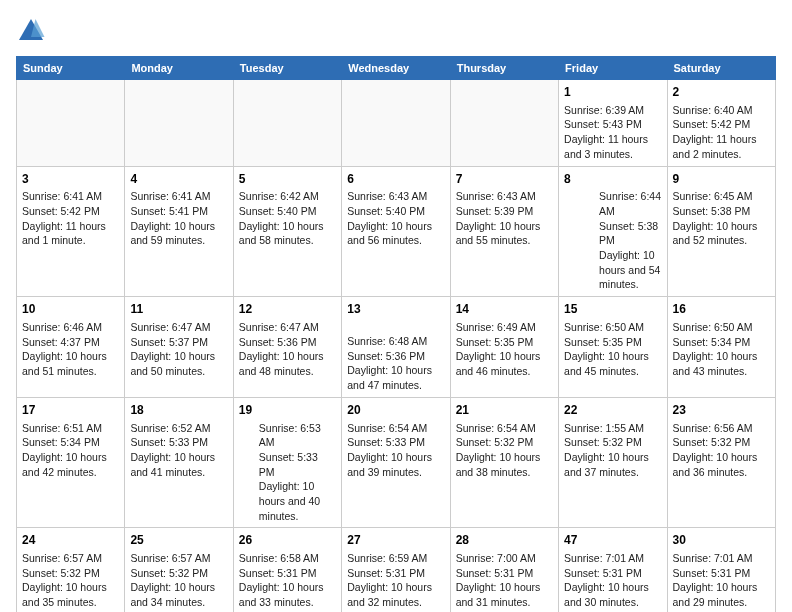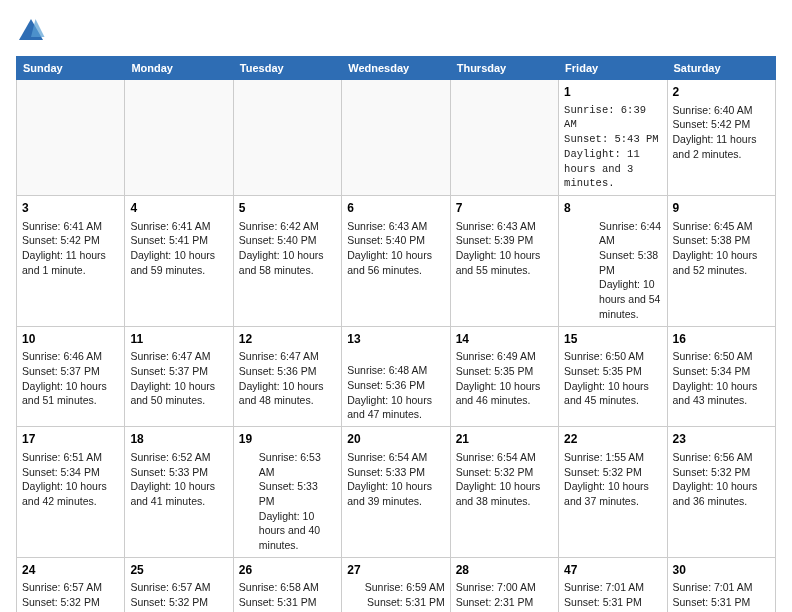--- a/index.html
+++ b/index.html
@@ -114,21 +114,21 @@
   </thead>
   <tbody id="calendar-body">
   <tr>
         <td class="empty"></td>
         <td class="empty"></td>
         <td class="empty"></td>
         <td class="empty"></td>
         <td class="empty"></td>
         <td>
           <span class="day-num">1</span>
-          <div class="day-info" style="white-space: pre-wrap; font-family: Liberation Mono, monospace;">Sunrise: 6:39 AM
+          <div class="day-info" style="white-space: pre-wrap;">Sunrise: 6:39 AM
 Sunset: 5:43 PM
 Daylight: 11 hours and 3 minutes.</div>
         </td>
         <td>
           <span class="day-num">2</span>
           <div class="day-info" style="white-space: pre-wrap;">Sunrise: 6:40 AM
 Sunset: 5:42 PM
 Daylight: 11 hours and 2 minutes.</div>
         </td>
       </tr>
@@ -173,21 +173,21 @@
           <span class="day-num">9</span>
           <div class="day-info" style="white-space: pre-wrap;">Sunrise: 6:45 AM
 Sunset: 5:38 PM
 Daylight: 10 hours and 52 minutes.</div>
         </td>
       </tr>
       <tr>
         <td>
           <span class="day-num">10</span>
           <div class="day-info" style="white-space: pre-wrap;">Sunrise: 6:46 AM
-Sunset: 5:37 PM
+Sunset: 4:37 PM
 Daylight: 10 hours and 51 minutes.</div>
         </td>
         <td>
           <span class="day-num">11</span>
           <div class="day-info" style="white-space: pre-wrap;">Sunrise: 6:47 AM
 Sunset: 5:37 PM
 Daylight: 10 hours and 50 minutes.</div>
         </td>
         <td>
           <span class="day-num">12</span>
@@ -278,28 +278,28 @@
 Daylight: 10 hours and 34 minutes.</div>
         </td>
         <td>
           <span class="day-num">26</span>
           <div class="day-info" style="white-space: pre-wrap;">Sunrise: 6:58 AM
 Sunset: 5:31 PM
 Daylight: 10 hours and 33 minutes.</div>
         </td>
         <td>
           <span class="day-num">27</span>
-          <div class="day-info" style="white-space: pre-wrap; text-align: right;">Sunrise: 6:59 AM
+          <div class="day-info" style="white-space: pre-wrap;">Sunrise: 6:59 AM
 Sunset: 5:31 PM
 Daylight: 10 hours and 32 minutes.</div>
         </td>
         <td>
           <span class="day-num">28</span>
           <div class="day-info" style="white-space: pre-wrap;">Sunrise: 7:00 AM
-Sunset: 2:31 PM
+Sunset: 5:31 PM
 Daylight: 10 hours and 31 minutes.</div>
         </td>
         <td>
           <span class="day-num">47</span>
           <div class="day-info" style="white-space: pre-wrap;">Sunrise: 7:01 AM
 Sunset: 5:31 PM
 Daylight: 10 hours and 30 minutes.</div>
         </td>
         <td>
           <span class="day-num">30</span>

